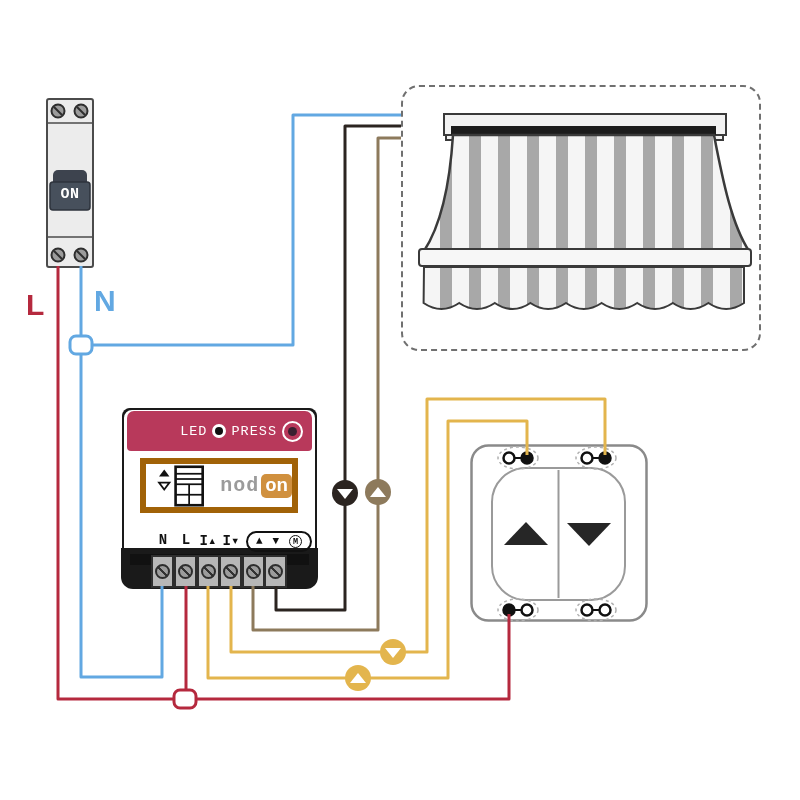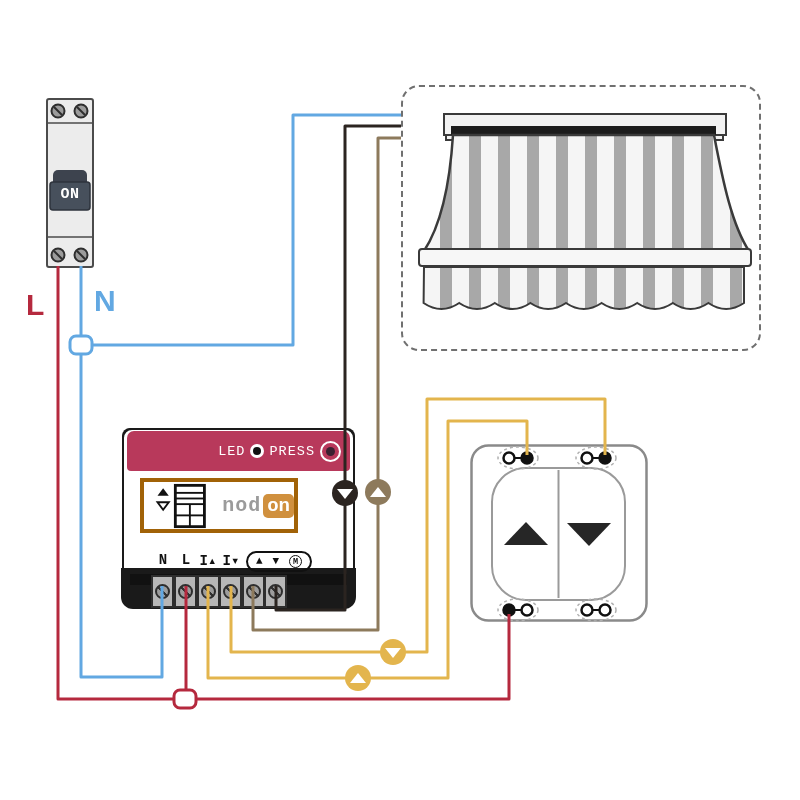--- a/index.html
+++ b/index.html
@@ -16,37 +16,37 @@
   .w-motordown{stroke:#2b2420;}
   .node{fill:#ffffff;stroke-width:3;}
   
   #breaker{left:46px;top:98px;width:48px;height:170px;z-index:10;}
   #breaker .on-label{position:absolute;left:0;top:88px;width:48px;text-align:center;
       color:#fff;font-weight:bold;font-size:15px;letter-spacing:.5px;}
   .big-label{position:absolute;font-weight:bold;font-size:30px;z-index:5;}
   #label-live{left:26px;top:288px;color:#b5293e;}
   #label-neutral{left:94px;top:284px;color:#62a8e2;}
   
-  #module{left:122px;top:428px;width:195px;height:180px;z-index:10;padding-left:38px;}
+  #module{left:122px;top:408px;width:195px;height:180px;z-index:10;}
   #module .outline{position:absolute;left:0;top:0;right:0;bottom:0;border:2.5px solid #1a1a1a;
       border-radius:10px;background:#fff;box-sizing:border-box;}
   #module .ear{position:absolute;top:0;width:26px;height:15px;background:#1a1a1a;}
   #module .ear.l{left:0;border-radius:8px 0 14px 0;}
   #module .ear.r{right:0;border-radius:0 8px 0 14px;}
   #module .band{position:absolute;left:5px;right:5px;top:3px;height:40px;background:#b8395b;
       border-radius:7px 7px 4px 4px;display:flex;align-items:center;justify-content:flex-end;
       gap:5px;padding-right:9px;box-sizing:border-box;color:#fff;font-size:13.5px;letter-spacing:1px;}
   .led-dot{width:14px;height:14px;border-radius:50%;background:#fff;position:relative;}
   .led-dot::after{content:"";position:absolute;left:3px;top:3px;width:8px;height:8px;
       border-radius:50%;background:#111;}
   .press-btn{width:17px;height:17px;border-radius:50%;border:2.5px solid #fff;position:relative;}
   .press-btn::after{content:"";position:absolute;left:4px;top:4px;width:9px;height:9px;
       border-radius:50%;background:#3a2030;}
   #module .label-box{position:absolute;left:18px;top:50px;width:158px;height:55px;
-      border:4px solid #a16207;background:#fff;box-sizing:border-box;display:flex;align-items:center;}
+      border:6px solid #a16207;background:#fff;box-sizing:border-box;display:flex;align-items:center;}
   .logo{display:flex;align-items:center;margin-left:14px;}
   .logo .nod{color:#9b9b9b;font-weight:bold;font-size:20px;letter-spacing:1px;}
   .logo .on{background:#d0903e;color:#fff;font-weight:bold;font-size:19px;border-radius:5px;
       padding:0 4px;margin-left:2px;line-height:24px;}
   .tlabel{position:absolute;top:124px;width:20px;text-align:center;font-weight:bold;
       font-size:14px;color:#111;}
   #module .motor-box{position:absolute;left:124px;top:123px;width:66px;height:21px;
       border:2px solid #111;border-radius:11px;box-sizing:border-box;display:flex;
       align-items:center;justify-content:space-around;padding:0 3px;}
   .motor-box .tri{font-size:11px;color:#111;line-height:1;}

